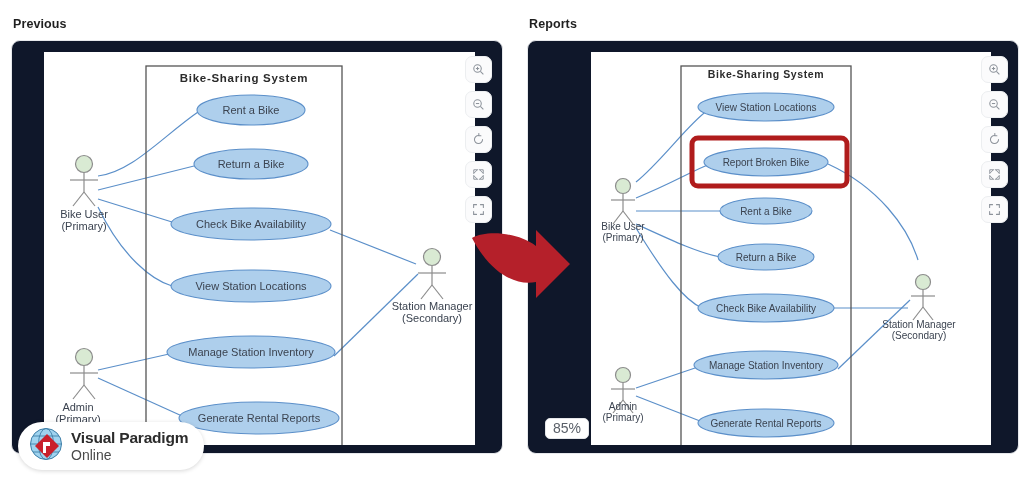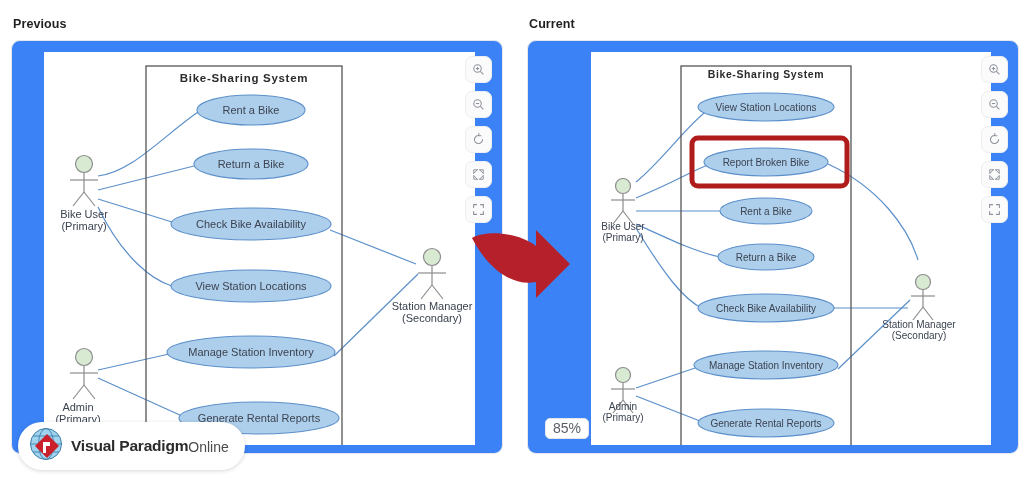--- a/index.html
+++ b/index.html
@@ -29,21 +29,21 @@
     font-weight:700;
     color:#1f1f1f;
     letter-spacing:.1px;
     line-height:14px;
   }
   .pane-frame{
     position:absolute;
     left:11px;top:40px;
     width:492px;height:414px;
     box-sizing:border-box;
-    background:#3b82f6;
+    background:#0f172a;
     border:1px solid #e6e8eb;
     border-radius:9px;
   }
   .canvas{
     position:absolute;
     left:32px;top:11px;
     width:431px;height:393px;
     background:#ffffff;
     overflow:hidden;
   }
@@ -102,21 +102,21 @@
     left:18px;bottom:8px;
     height:48px;
     padding:0 16px 0 10px;
     background:#ffffff;
     border-radius:24px;
     display:flex;align-items:center;
     gap:7px;
     box-shadow:0 1px 4px rgba(0,0,0,.16);
     z-index:10;
   }
-  .wm-text{display:flex;flex-direction:row;line-height:1;}
+  .wm-text{display:flex;flex-direction:column;line-height:1;}
   .wm-line1{font-size:15.5px;font-weight:700;color:#2b2b2b;letter-spacing:-.2px;}
   .wm-line2{font-size:14px;color:#4a4a4a;margin-top:2px;}
 </style>
 </head>
 <body>
 
 <div class="compare-root">
 
   <div class="pane left">
     <div class="pane-label">Previous</div>
@@ -250,21 +250,21 @@
               <path d="M14,10.4 L14,14 L10.4,14"></path>
                 <path d="M5.6,14 L2,14 L2,10.4"></path>
             </svg>
           </span>
         </div>
       </div>
     </div>
   </div>
 
   <div class="pane right">
-    <div class="pane-label">Current</div>
+    <div class="pane-label">Reports</div>
 
     <div class="pane-frame">
       <div class="canvas">
         <svg class="diagram" width="400" height="393" viewBox="575 40 400 393">
 
           <g fill="none" stroke="#5b8fc9" stroke-width="1.2">
             <path d="M620,170 C645,150 672,112 692,98"></path>
             <path d="M620,186 C655,172 678,158 694,152"></path>
             <path d="M620,199 L704,199"></path>
             <path d="M620,212 C655,228 680,240 704,245"></path>

